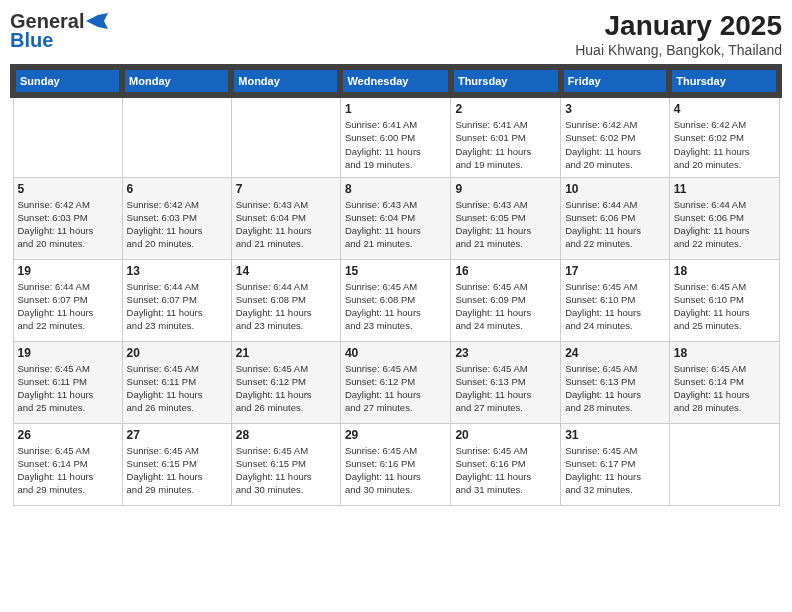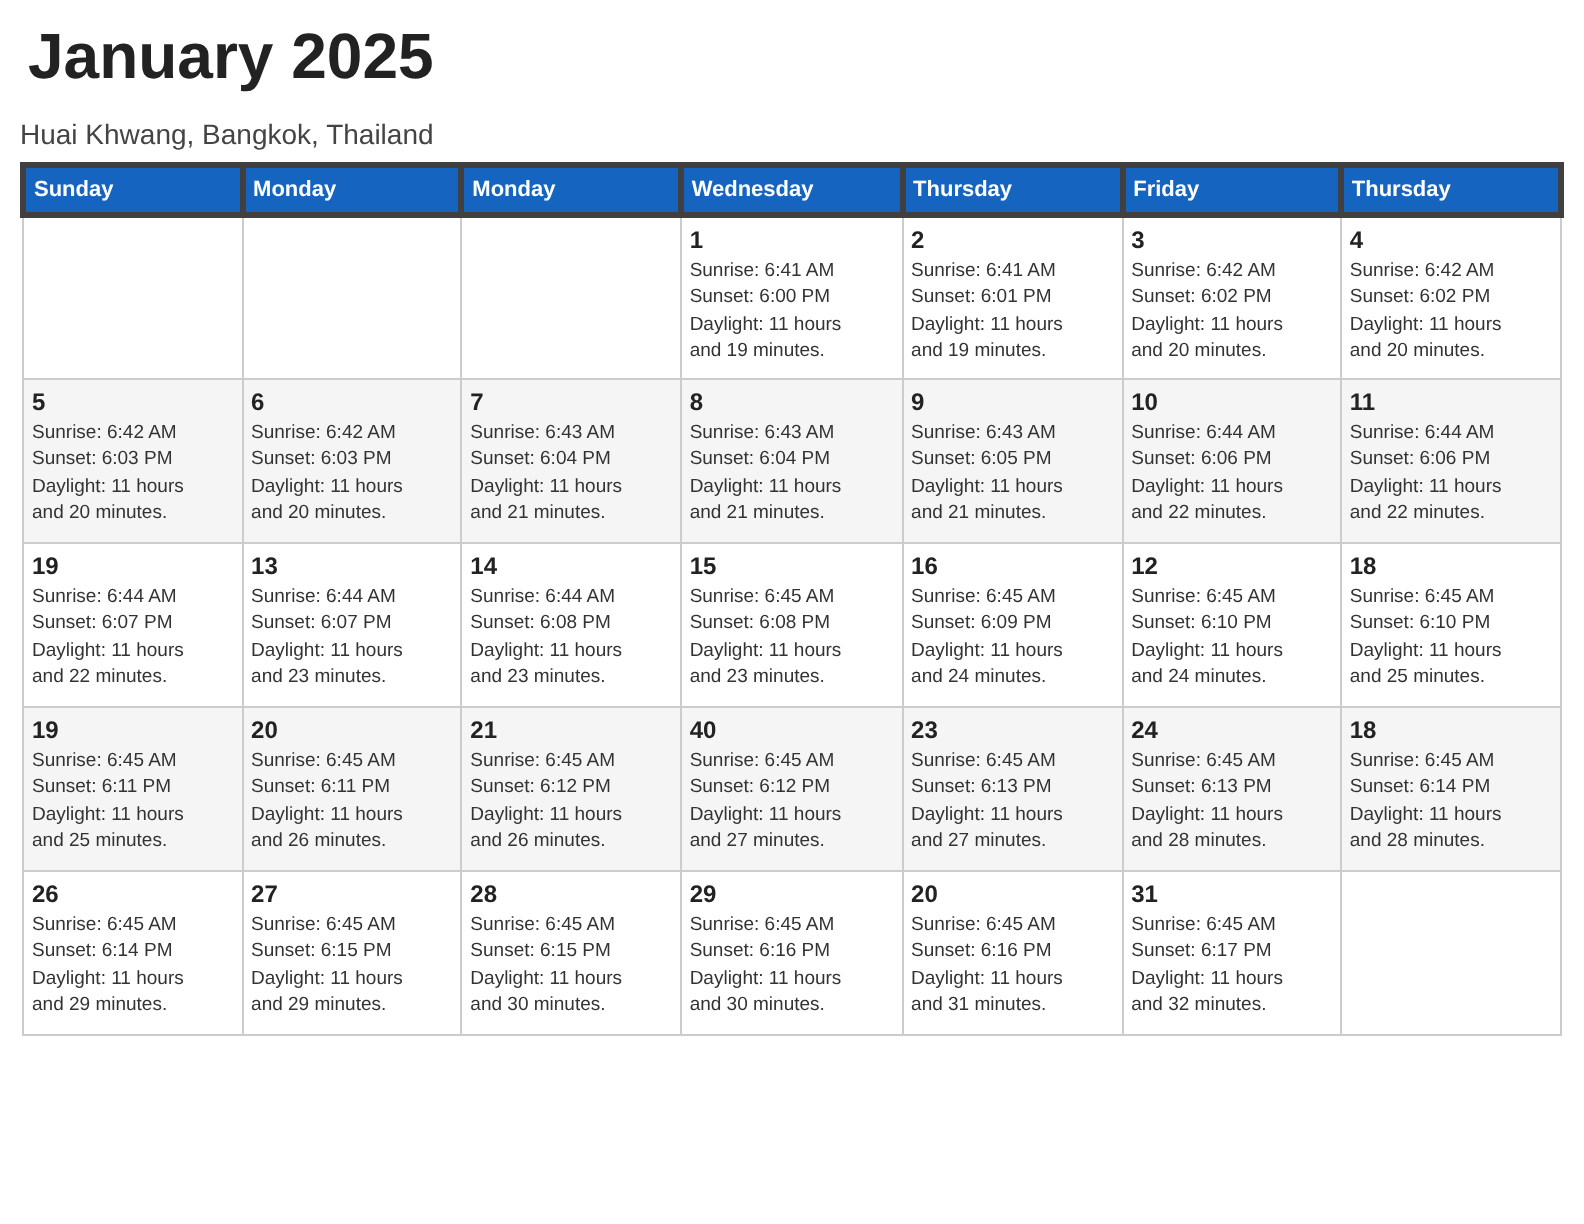--- a/index.html
+++ b/index.html
@@ -18,42 +18,41 @@
     }
     .logo {
       display: flex;
       flex-direction: column;
       align-items: flex-start;
     }
     .title-area {
       text-align: right;
     }
     .calendar-title {
-      font-size: 32px;
+      font-size: 28px;
       font-weight: bold;
       color: #222;
     }
     .calendar-subtitle {
       font-size: 14px;
       color: #444;
-      margin-top: 12px;
     }
     .calendar-table {
       width: 100%;
       border-collapse: collapse;
       font-size: 10px;
     }
     .calendar-table th {
       background: #1565c0;
       color: #fff;
       padding: 5px 4px;
       text-align: left;
       font-size: 11px;
       font-weight: bold;
-      border: 3px solid #404040;
+      border: 6px solid #404040;
     }
     .calendar-table td {
       border: 1px solid #ccc;
       vertical-align: top;
       padding: 4px 4px;
       width: 113px;
       min-height: 80px;
       height: 82px;
       background: #fff;
     }
@@ -73,20 +72,29 @@
       line-height: 1.4;
     }
     .empty-cell {
       background: #fff !important;
     }
   </style>
 </head>
 <body>
 
 <div class="header-area">
+  <div class="logo">
+    <div style="display:flex; align-items:center;">
+      <span style="font-size:20px; font-weight:bold; color:#333;">General</span>
+      <svg width="22" height="16" viewBox="0 0 22 16" style="margin-left:2px; margin-top:-2px;">
+        <polygon points="0,8 12,2 22,0 18,8 22,16 12,14" fill="#1565c0"></polygon>
+      </svg>
+    </div>
+    <span style="font-size:20px; font-weight:bold; color:#1565c0; margin-top:-4px;">Blue</span>
+  </div>
   <div class="title-area">
     <div class="calendar-title">January 2025</div>
     <div class="calendar-subtitle">Huai Khwang, Bangkok, Thailand</div>
   </div>
 </div>
 
 <table class="calendar-table">
   <thead>
     <tr>
     <th>Sunday</th>
@@ -213,21 +221,21 @@
 and 23 minutes.</div>
         </td>
         <td>
           <span class="day-number">16</span>
           <div class="day-info" style="white-space: pre-line;">Sunrise: 6:45 AM
 Sunset: 6:09 PM
 Daylight: 11 hours
 and 24 minutes.</div>
         </td>
         <td>
-          <span class="day-number">12</span>
+          <span class="day-number">17</span>
           <div class="day-info" style="white-space: pre-line;">Sunrise: 6:45 AM
 Sunset: 6:10 PM
 Daylight: 11 hours
 and 24 minutes.</div>
         </td>
         <td>
           <span class="day-number">18</span>
           <div class="day-info" style="white-space: pre-line;">Sunrise: 6:45 AM
 Sunset: 6:10 PM
 Daylight: 11 hours

